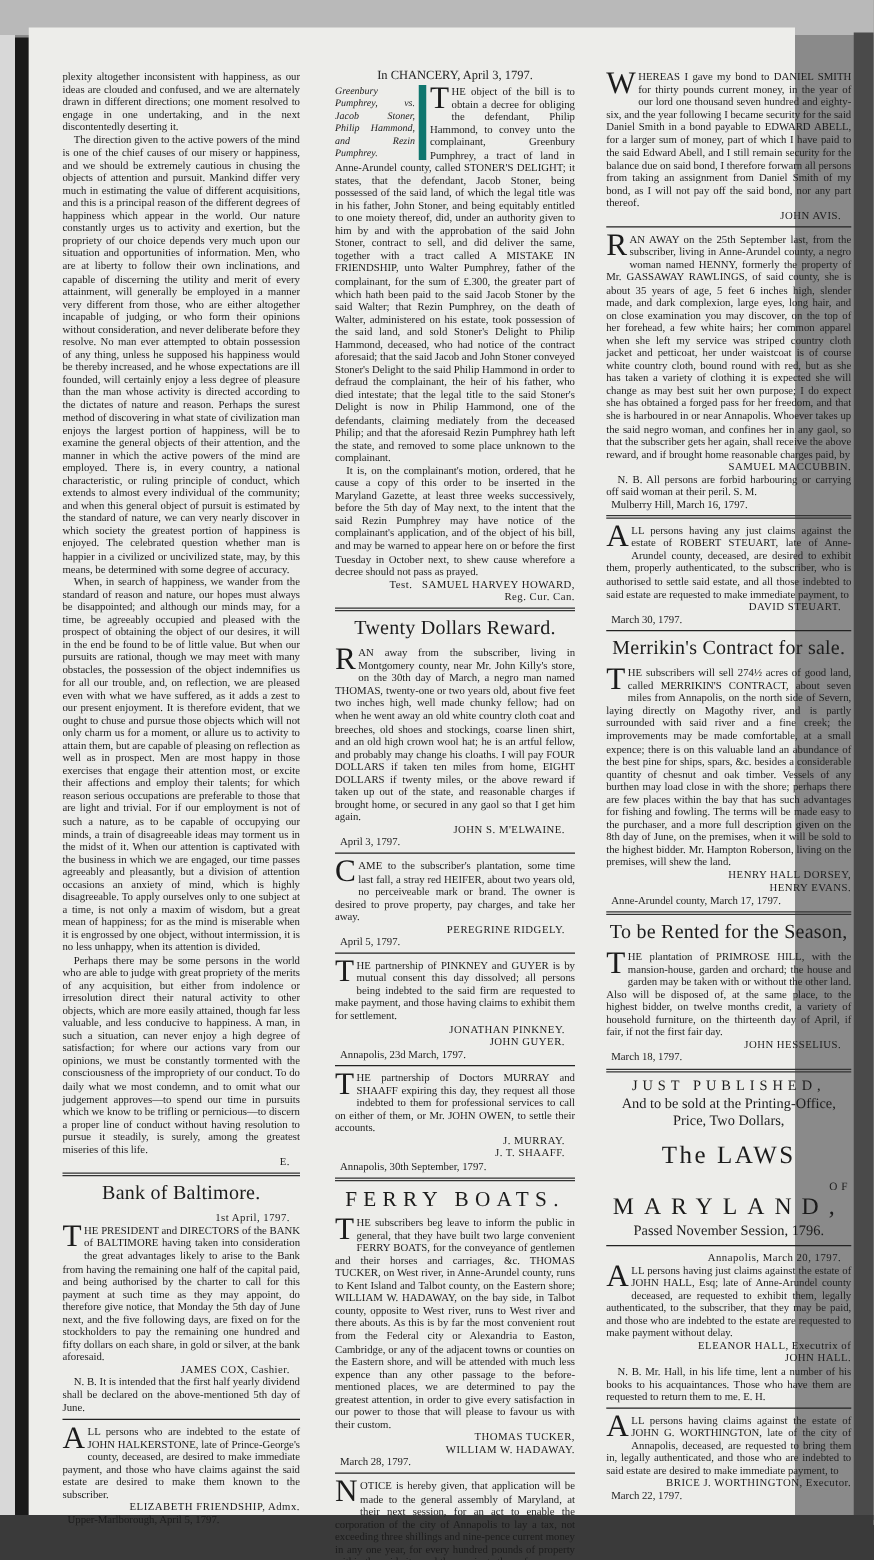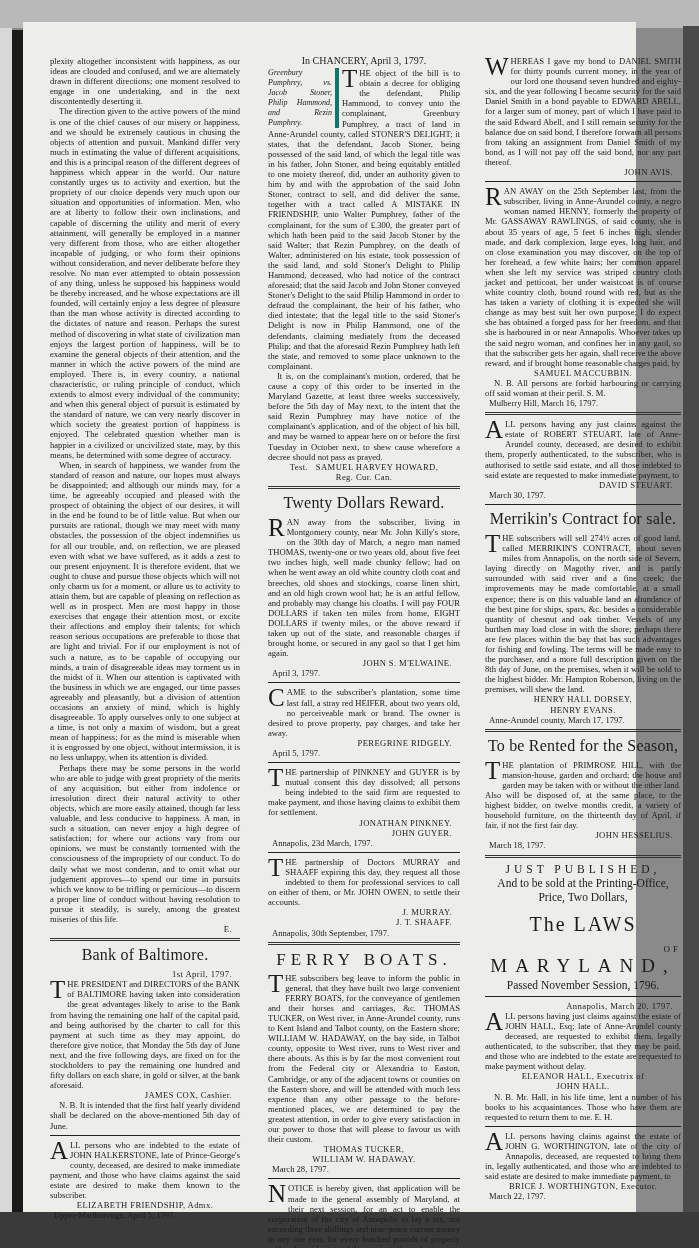--- a/index.html
+++ b/index.html
@@ -15,25 +15,25 @@
   .c1 { left:27px; width:190px; }
   .c2 { left:245px; width:192px; }
   .c3 { left:462px; width:196px; }
   p { margin:0; text-indent:9px; }
   .noind { text-indent:0; }
   .rule { border-top:1.6px solid #222; margin:4px 0 4px 0; }
   .rule2 { border-top:1px solid #333; border-bottom:1px solid #333; height:1px; margin:4px 0; }
   .h1 { font-size:16px; line-height:20px; text-align:center; margin:3px 0 4px 0; letter-spacing:0.2px; }
   .h1b { font-size:17px; line-height:22px; letter-spacing:5px; text-align:center; margin:2px 0; }
   .sig { text-align:right; padding-right:8px; letter-spacing:0.4px; }
-  .sigc { text-align:center; letter-spacing:0.4px; }
+  .sigc { text-align:right; letter-spacing:0.4px; }
   .date { padding-left:4px; }
   .dc { float:left; font-size:25px; line-height:20px; margin:1px 2px 0 0; }
   .chancery-head { text-align:center; font-size:10px; margin-bottom:2px; }
-  .caption { float:left; width:64px; font-style:italic; font-size:8px; line-height:10px; border-right:4px solid #0f766e; padding-right:3px; margin-right:3px; }
+  .caption { float:left; width:64px; font-style:italic; font-size:8px; line-height:10px; border-right:6px solid #0f766e; padding-right:3px; margin-right:3px; }
   .laws-big { font-size:20px; line-height:36px; text-align:center; letter-spacing:2px; margin:2px 0; }
   .laws-of { font-size:9px; text-align:right; letter-spacing:3px; }
   .laws-md { font-size:19px; letter-spacing:8px; text-align:center; line-height:24px; }
   .laws-sub { font-size:11.5px; text-align:center; line-height:14px; }
   .smallcaps { font-variant:small-caps; }
 </style>
 </head>
 <body>
 
 <div class="topstrip"></div>

